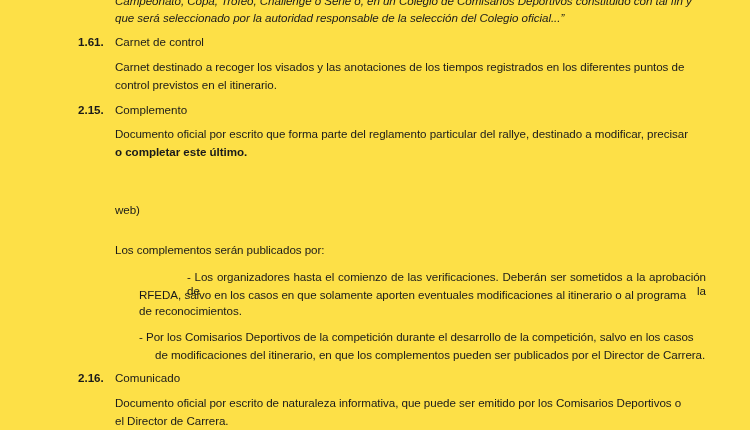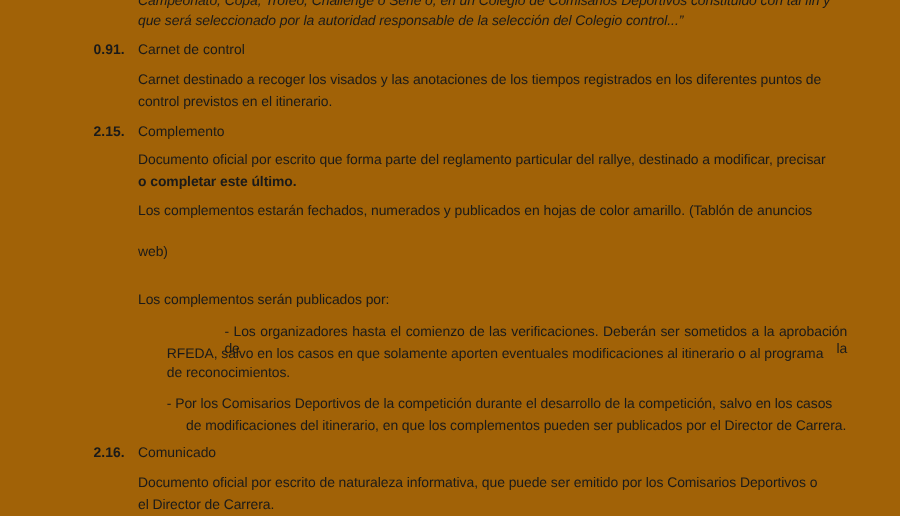--- a/index.html
+++ b/index.html
@@ -14,21 +14,21 @@
       position: relative;
       font-family: "Liberation Sans", "DejaVu Sans", sans-serif;
       color: #1a1a1a;
       font-size: 11.6px;
     }
     .page {
       position: absolute;
       left: 0; top: 0;
       width: 750px;
       height: 430px;
-      background: #a16207;
+      background: #fde047;
     }
     .line {
       position: absolute;
       white-space: nowrap;
       line-height: 14px;
       letter-spacing: -0.05px;
     }
     .italic { font-style: italic; }
     .num {
       position: absolute;
@@ -51,33 +51,32 @@
       white-space: normal;
       margin-left: 48px;
     }
   </style>
 </head>
 <body>
 
 <div class="page">
 
   <div class="line italic body-line" style="top:-6px;">Campeonato, Copa, Trofeo, Challenge o Serie o, en un Colegio de Comisarios Deportivos constituido con tal fin y</div>
-  <div class="line italic body-line" style="top:11px;">que será seleccionado por la autoridad responsable de la selección del Colegio control...”</div>
+  <div class="line italic body-line" style="top:11px;">que será seleccionado por la autoridad responsable de la selección del Colegio oficial...”</div>
 
-  <div class="num" style="top:35px;">0.91.</div>
+  <div class="num" style="top:35px;">1.61.</div>
   <div class="heading-title" style="top:35px;">Carnet de control</div>
   <div class="line body-line" style="top:60px;">Carnet destinado a recoger los visados y las anotaciones de los tiempos registrados en los diferentes puntos de</div>
   <div class="line body-line" style="top:78px;text-align:right;">control previstos en el itinerario.</div>
 
   <div class="num" style="top:103px;">2.15.</div>
   <div class="heading-title" style="top:103px;">Complemento</div>
   <div class="line body-line" style="top:127px;">Documento oficial por escrito que forma parte del reglamento particular del rallye, destinado a modificar, precisar</div>
   <div class="line body-line" style="top:145px;font-weight:bold;">o completar este último.</div>
 
-  <div class="line body-line" style="top:169px;">Los complementos estarán fechados, numerados y publicados en hojas de color amarillo. (Tablón de anuncios</div>
   <div class="line body-line" style="top:203px;">web)</div>
 
 
   <div class="line body-line" style="top:243px;">Los complementos serán publicados por:</div>
 
   <div class="line list-line justified" style="top:270px;">- Los organizadores hasta el comienzo de las verificaciones. Deberán ser sometidos a la aprobación de la</div>
   <div class="line list-line" style="top:288px;">RFEDA, salvo en los casos en que solamente aporten eventuales modificaciones al itinerario o al programa</div>
   <div class="line list-line" style="top:304px;text-align:right;">de reconocimientos.</div>
 
   <div class="line list-line" style="top:330px;">-  Por los Comisarios Deportivos de la competición durante el desarrollo de la competición, salvo en los casos</div>

